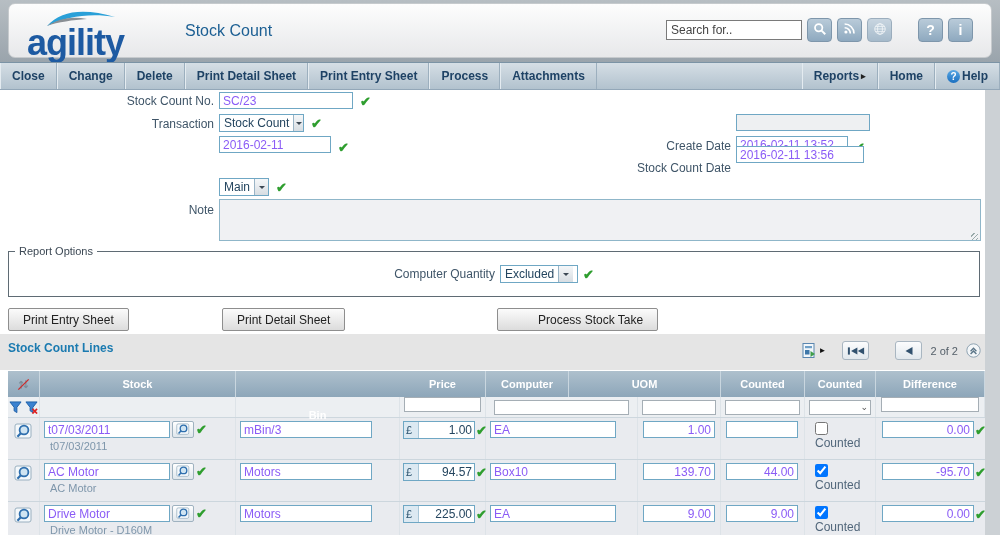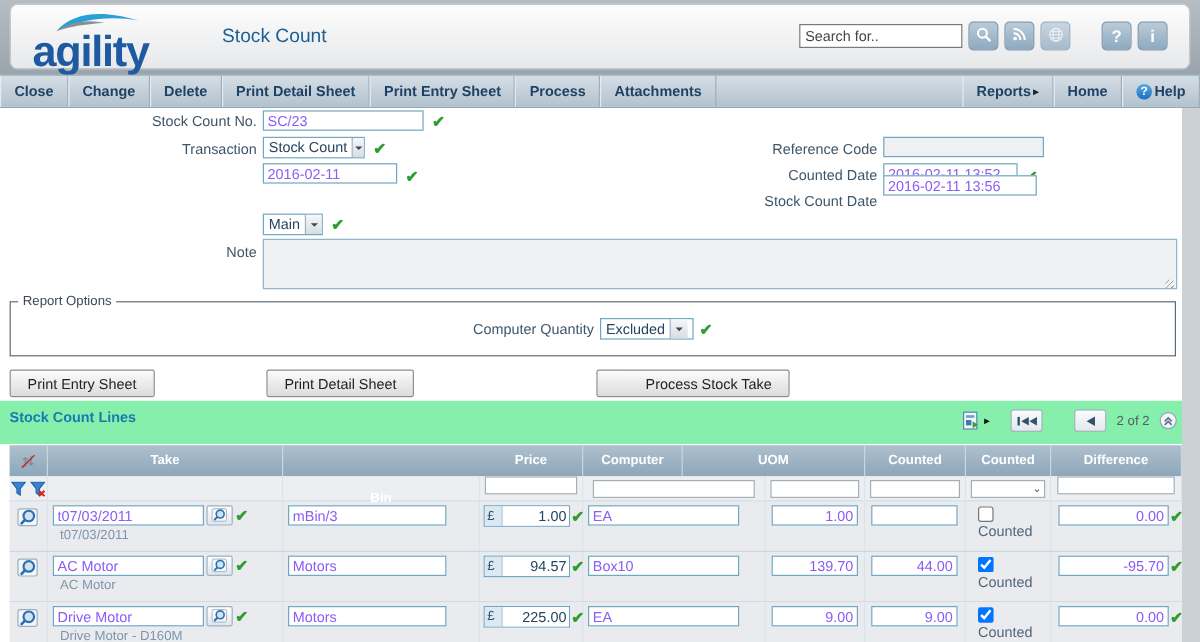--- a/index.html
+++ b/index.html
@@ -69,21 +69,21 @@
             border:1px solid #5f6b74; }
   fieldset.report-opts legend { font-size:11px; color:#3c4854; margin-left:6px; padding:0 4px; }
   .ro-row { display:flex; align-items:center; justify-content:center; margin-top:8px; gap:5px; }
   .ro-row .lbl { color:#3f5568; }
 
   .act-btn { position:absolute; top:218px; height:23px; padding:0 14px; font-size:12px; color:#222;
             background:linear-gradient(#fbfbfb,#dcdcdc); border:1px solid #8e8e8e; border-radius:2px;
             font-family:"Liberation Sans",sans-serif; cursor:pointer; }
 
   
-  .lines-bar { position:absolute; top:244px; left:0; width:985px; height:36px; background:#86efac;
+  .lines-bar { position:absolute; top:244px; left:0; width:985px; height:36px; background:#e5e5e5;
             display:flex; align-items:flex-start; justify-content:space-between; padding:7px 4px 0 8px; }
   .lines-title { font-weight:bold; color:#1a7ab0; font-size:12px; }
   .pager { display:flex; align-items:center; gap:6px; }
   .pager-btn { width:27px; height:19px; border:1px solid #a9b6c1; border-radius:3px;
             background:linear-gradient(#fbfcfd,#e2e8ed); display:flex; align-items:center;
             justify-content:center; cursor:pointer; }
   .pager-status { color:#55606a; font-size:11px; margin:0 2px; }
   .export-wrap { display:flex; align-items:center; gap:1px; margin-right:10px; cursor:pointer; }
   .export-arrow { font-size:8px; color:#111; }
   .pager-gap { width:14px; }
@@ -237,24 +237,23 @@
     <div class="sel abs" style="left:219px;top:88px;width:50px;">
       <span class="txt">Main</span>
         <span class="arrow-box"></span>
     </div>
     <span class="chk abs" style="left:276px;top:91px;">✔</span>
 
     <div class="frm-label" style="left:0;top:113px;width:214px;">Note</div>
     <textarea class="note-area" style=""></textarea>
     <div class="note-grip"></div>
 
-    <div class="frm-label" style="left:460px;top:27px;width:271px;">Reference Code</div>
     <input class="inp abs" style="left: 736px; top: 24px; width: 134px; background: rgb(238, 240, 242);" value="">
 
-    <div class="frm-label" style="left:460px;top:49px;width:271px;">Counted Date</div>
+    <div class="frm-label" style="left:460px;top:49px;width:271px;">Create Date</div>
     <input class="inp abs" style="left: 736px; top: 46px; width: 112px;" value="2016-02-11 13:52">
     <span class="chk abs" style="left:854px;top:51px;">✔</span>
 
     <div class="frm-label" style="left:460px;top:71px;width:271px;">Stock Count Date</div>
     <input class="inp abs" style="left: 736px; top: 56px; width: 128px;" value="2016-02-11 13:56">
 
     <fieldset class="report-opts">
       <legend>Report Options</legend>
       <div class="ro-row">
         <span class="lbl">Computer Quantity</span>
@@ -306,21 +305,21 @@
 
     <div class="tbl">
       <div class="th-row">
         <div class="th c-icon">
           <svg width="15" height="15" viewBox="0 0 16 16" fill="none">
             <path d="M5.5 12.5 V4.5 M5.5 4.5 L3.5 6.8 M5.5 4.5 L7.5 6.8" stroke="#7d8f9c" stroke-width="1.3"></path>
             <path d="M10.5 3.5 V11.5 M10.5 11.5 L8.5 9.2 M10.5 11.5 L12.5 9.2" stroke="#7d8f9c" stroke-width="1.3"></path>
             <line x1="2.5" y1="13.5" x2="13.5" y2="2.5" stroke="#cc2b2b" stroke-width="1.4"></line>
           </svg>
         </div>
-        <div class="th c-item" style="padding:0;">Take</div>
+        <div class="th c-item" style="padding:0;">Stock</div>
         <div class="th c-bin" style="padding:0;margin-top:44px;">Bin</div>
         <div class="th c-price" style="padding:0;justify-content:center;align-items:center;">Price</div>
         <div class="th c-comp" style="padding:0;">Computer</div>
         <div class="th c-uom" style="padding:0;">UOM</div>
         <div class="th c-cnt" style="padding:0;">Counted</div>
         <div class="th c-cnt2" style="padding:0;">Counted</div>
         <div class="th c-diff" style="padding:0;justify-content:center;align-items:center;">Difference</div>
       </div>
 
       <div class="filter-row">

